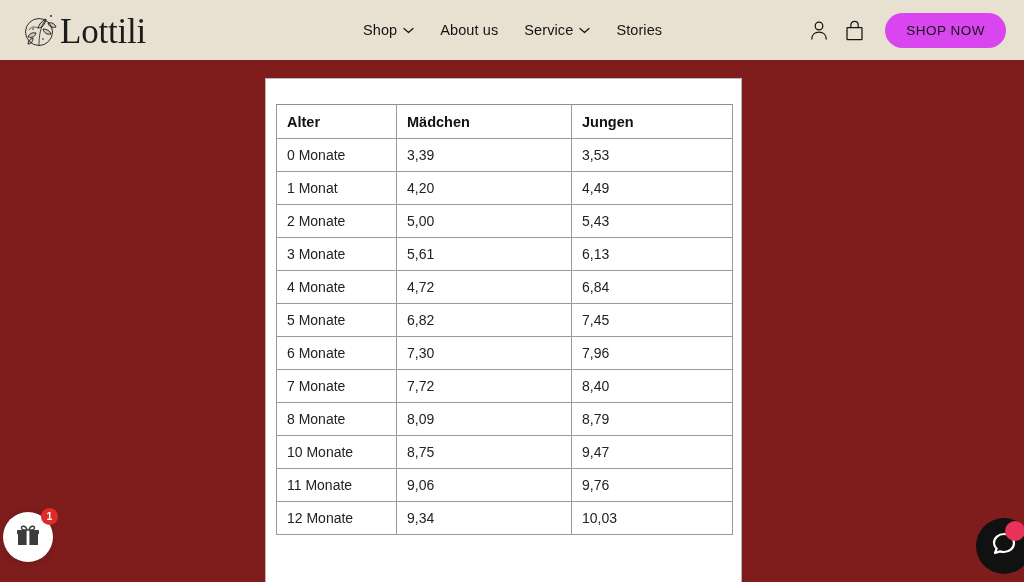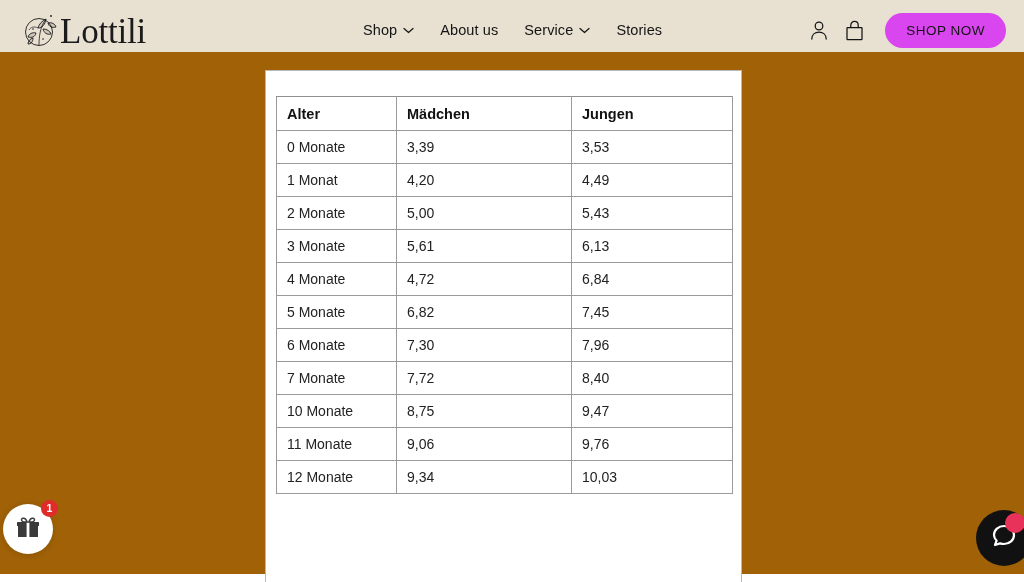--- a/index.html
+++ b/index.html
@@ -9,21 +9,21 @@
     height: 582px;
     overflow: hidden;
     background: #ffffff;
     font-family: "Liberation Sans", sans-serif;
   }
 
   
   #site-header {
     position: relative;
     width: 1024px;
-    height: 52px;
+    height: 60px;
     background: #e8e1d2;
     display: flex;
     align-items: center;
   }
 
   #brand {
     position: absolute;
     left: 18px;
     top: 0;
     height: 60px;
@@ -88,21 +88,21 @@
     color: #141414;
     cursor: pointer;
     margin-left: 5px;
   }
 
   
   #content-area {
     position: relative;
     width: 1024px;
     height: 522px;
-    background: #a16207;
+    background: #7f1d1d;
   }
 
   #table-frame {
     position: absolute;
     left: 265px;
     top: 18px;
     width: 477px;
     height: 520px;
     border: 1px solid #b9b9b9;
     background: #ffffff;
@@ -320,20 +320,25 @@
           <td>6 Monate</td>
           <td>7,30</td>
           <td>7,96</td>
         </tr>
         <tr>
           <td>7 Monate</td>
           <td>7,72</td>
           <td>8,40</td>
         </tr>
         <tr>
+          <td>8 Monate</td>
+          <td>8,09</td>
+          <td>8,79</td>
+        </tr>
+        <tr>
           <td>10 Monate</td>
           <td>8,75</td>
           <td>9,47</td>
         </tr>
         <tr>
           <td>11 Monate</td>
           <td>9,06</td>
           <td>9,76</td>
         </tr>
         <tr>

